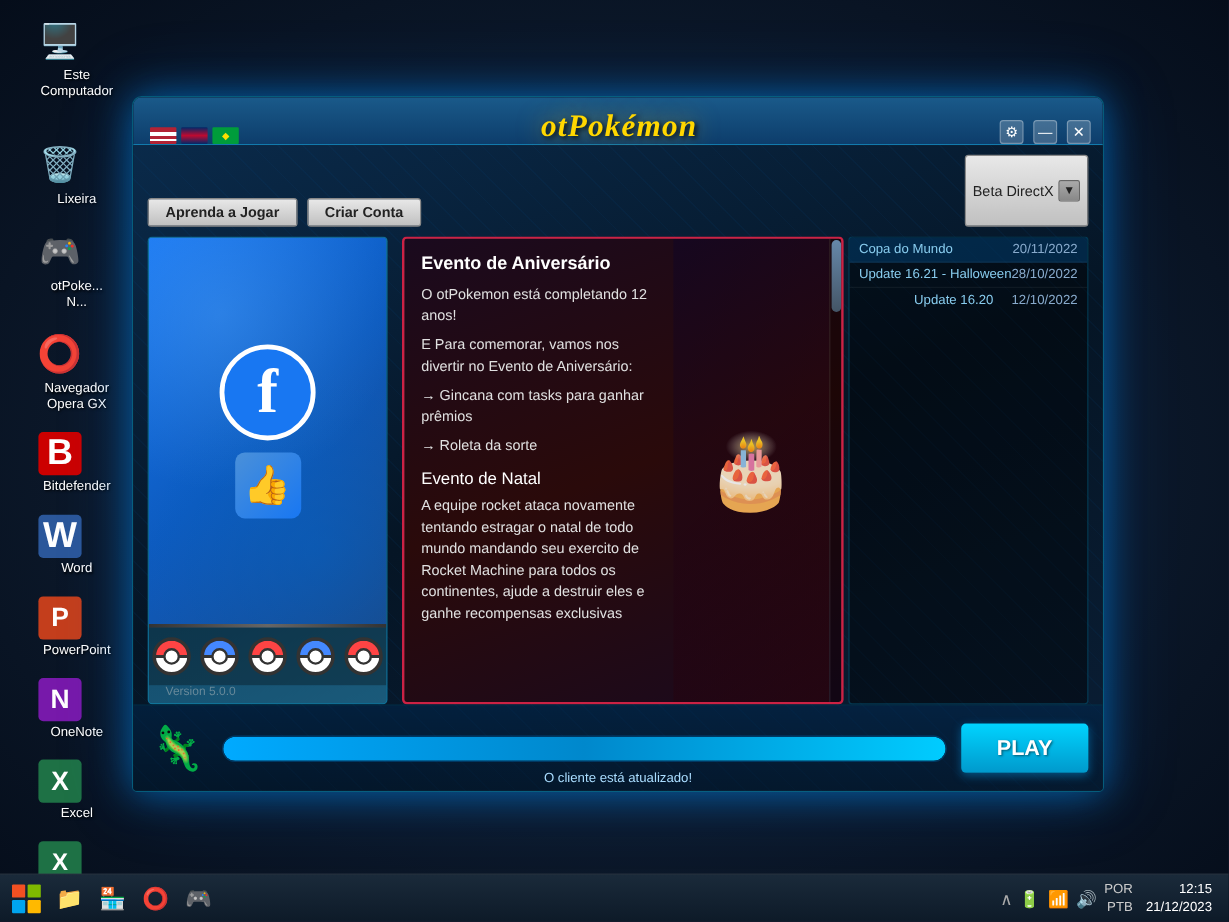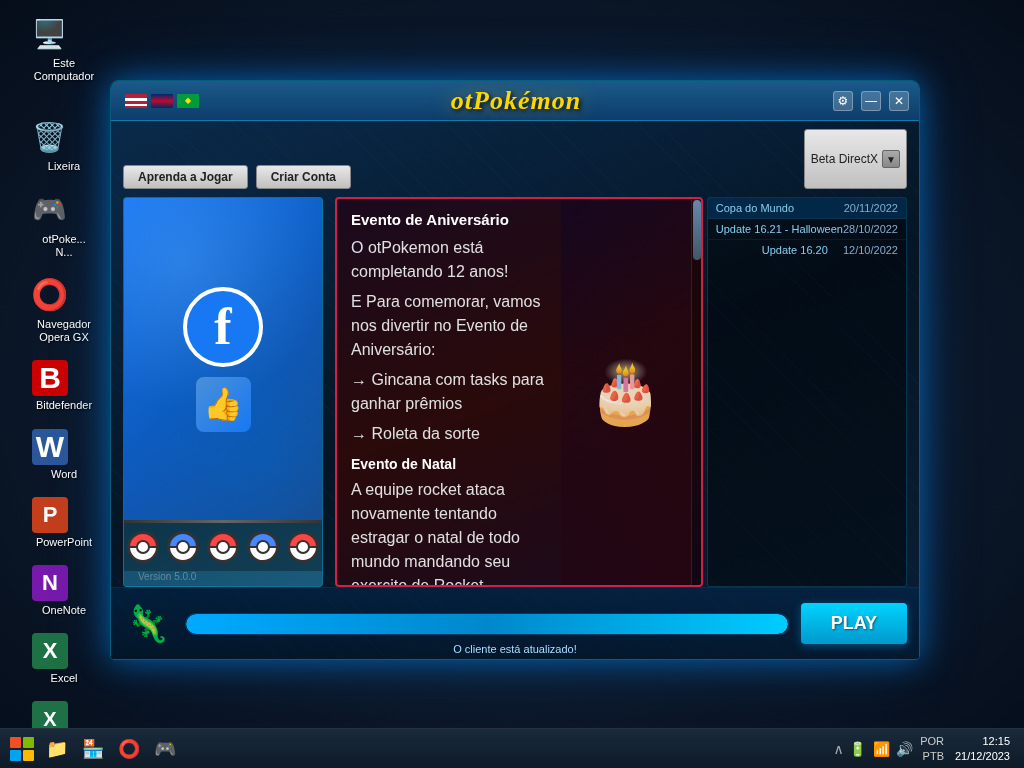--- a/index.html
+++ b/index.html
@@ -68,21 +68,21 @@
       overflow: hidden;
       box-shadow: 0 0 30px rgba(0,150,255,0.5), 0 0 60px rgba(0,100,200,0.3);
       border: 1px solid rgba(0,200,255,0.4);
     }
 
     
     .title-bar {
       height: 40px;
       background: linear-gradient(180deg, #1a5a8a 0%, #0d3d6b 100%);
       display: flex;
-      align-items: center;
+      align-items: flex-end;
       justify-content: space-between;
       padding: 0 10px;
       border-bottom: 1px solid rgba(0,200,255,0.3);
     }
 
     .title-bar-flags {
       display: flex;
       align-items: center;
       gap: 4px;
       margin-left: 4px;
@@ -370,32 +370,32 @@
     }
 
     .news-title {
       font-size: 15px;
       font-weight: bold;
       color: #ffffff;
       margin-bottom: 8px;
     }
 
     .news-body {
-      font-size: 16px;
+      font-size: 12px;
       color: #e0e0e0;
       line-height: 1.5;
     }
 
     .news-body p {
       margin-bottom: 6px;
     }
 
     .news-section-title {
       font-size: 14px;
-      font-weight: bold;
+      font-weight: normal;
       color: #ffffff;
       margin: 10px 0 6px 0;
     }
 
     .scrollbar-track {
       width: 10px;
       background: rgba(0,0,0,0.3);
       border-left: 1px solid rgba(255,255,255,0.1);
       display: flex;
       flex-direction: column;

